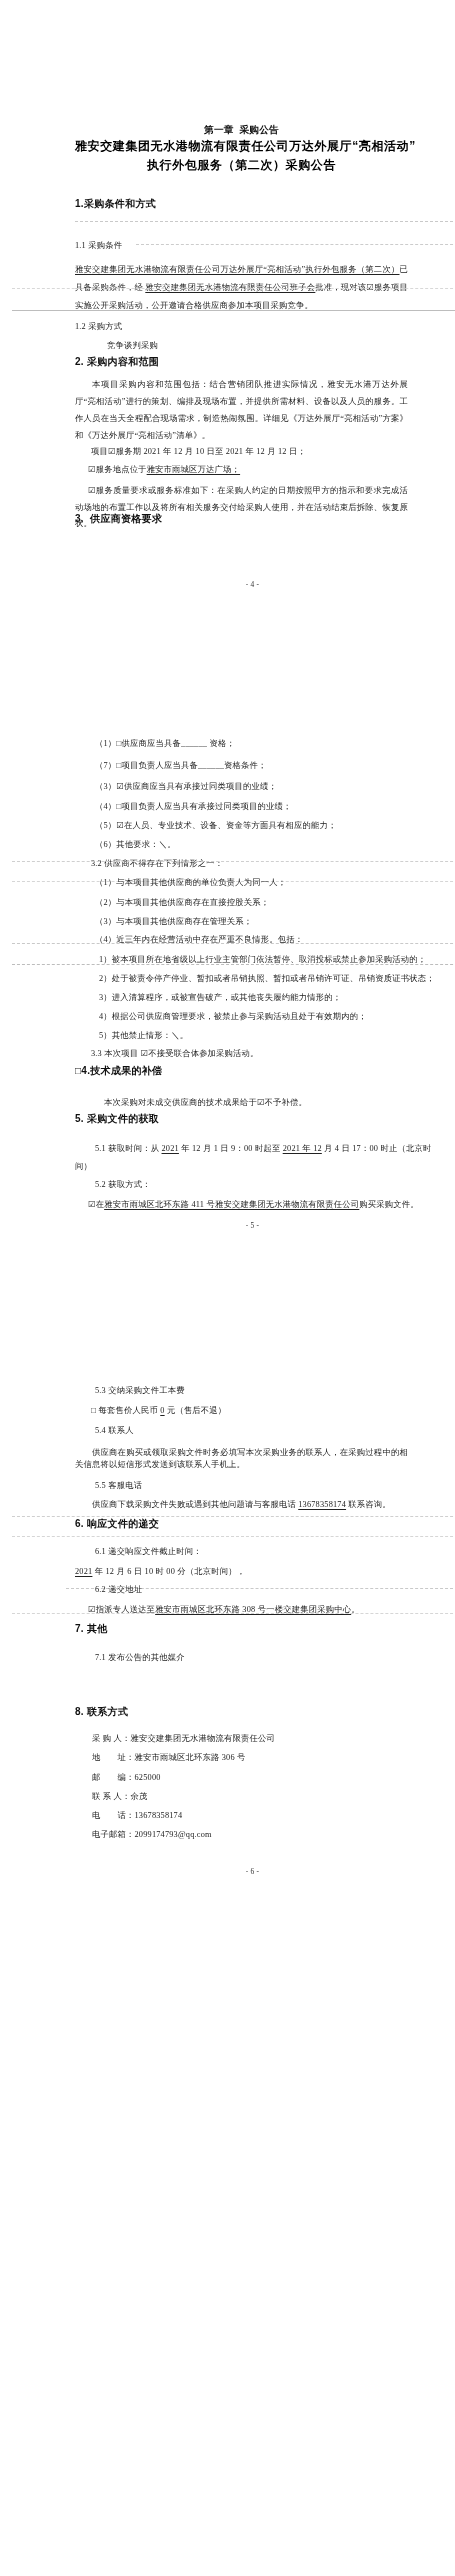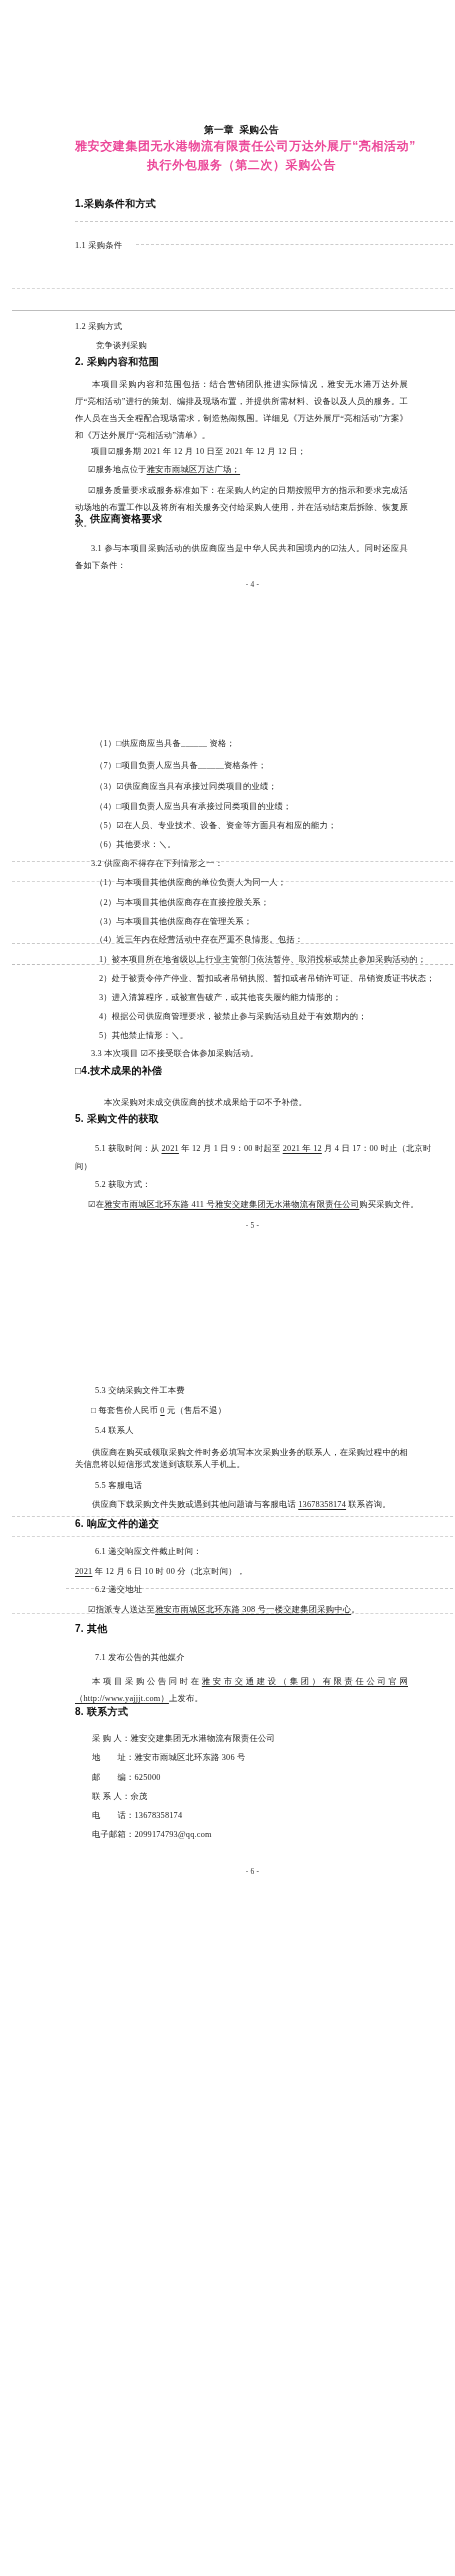--- a/index.html
+++ b/index.html
@@ -5,21 +5,21 @@
   html,body{margin:0;padding:0;background:#fff;}
   .doc{position:relative;width:456px;height:1917px;background:#ffffff;overflow:hidden;
        font-family:"Liberation Serif","DejaVu Serif",serif;color:#222;margin-left:12px;}
   .ln{position:absolute;font-size:8.3px;white-space:pre;letter-spacing:0.2px;line-height:10.8px;}
   .wrap{white-space:pre-wrap;width:333px;text-align:justify;}
   .ctr{width:333px;text-align:center;}
   .hd{font-family:"Liberation Sans","DejaVu Sans",sans-serif;font-weight:bold;
       font-size:10px;color:#101010;letter-spacing:0.3px;text-align:center;}
   .chap{font-family:"Liberation Sans","DejaVu Sans",sans-serif;font-weight:bold;font-size:9.7px;color:#101010;}
   .title{font-family:"Liberation Sans","DejaVu Sans",sans-serif;font-weight:bold;
-         font-size:12px;color:#ec4899;letter-spacing:0.6px;}
+         font-size:12px;color:#000000;letter-spacing:0.6px;}
   .u{text-decoration:underline;text-underline-offset:1.7px;}
   .ft{font-size:7.4px;color:#333;}
   .art{position:absolute;height:0;border-top:0.6px dashed #c6c6c6;}
   .sign{font-size:8.5px;}
   .seal{position:absolute;mix-blend-mode:multiply;opacity:.88;transform:rotate(-8deg);}
 </style>
 </head>
 <body>
 
 <div class="doc">
@@ -27,34 +27,34 @@
   <div class="ln ctr chap" style="top:125px;left:63px">第一章  采购公告</div>
   <div class="ln ctr title" style="top:141px;left:63px">雅安交建集团无水港物流有限责任公司万达外展厅“亮相活动”</div>
   <div class="ln ctr title" style="top:160px;left:63px">执行外包服务（第二次）采购公告</div>
 
   <div class="ln hd" style="top:199px;left:63px">1.采购条件和方式</div>
   <div class="art" style="top:221px;left:63px;width:393px;border-color:#c9c9c9"></div>
 
   <div class="ln" style="top:241px;left:63px">1.1 采购条件</div>
   <div class="art" style="top:244px;left:124px;width:332px;border-color:#cccccc"></div>
 
+  <div class="ln wrap" style="top:261px;left:63px;line-height:18px"><span class="u">雅安交建集团无水港物流有限责任公司万达外展厅“亮相活动”执行外包服务（第二次）</span><span>已具备采购条件，经 </span><span class="u">雅安交建集团无水港物流有限责任公司班子会</span><span>批准，现对该☑服务项目实施公开采购活动，公开邀请合格供应商参加本项目采购竞争。</span></div>
   <div class="art" style="top:288px;left:0;width:456px;border-color:#d8d8d8"></div>
   <div class="art" style="top:310px;left:0;width:456px;border-top-style:solid;border-color:#bdbdbd"></div>
 
   <div class="ln" style="top:322px;left:63px">1.2 采购方式</div>
-  <div class="ln" style="top:341px;left:84px">竞争谈判采购</div>
+  <div class="ln" style="top:341px;left:95px">竞争谈判采购</div>
 
   <div class="ln hd" style="top:357px;left:63px">2. 采购内容和范围</div>
   <div class="ln wrap" style="top:376px;left:63px;line-height:17px;text-indent:17px">本项目采购内容和范围包括：结合营销团队推进实际情况，雅安无水港万达外展厅“亮相活动”进行的策划、编排及现场布置，并提供所需材料、设备以及人员的服务。工作人员在当天全程配合现场需求，制造热闹氛围。详细见《万达外展厅“亮相活动”方案》和《万达外展厅“亮相活动”清单》。</div>
   <div class="ln" style="top:447px;left:79px">项目☑服务期 2021 年 12 月 10 日至 2021 年 12 月 12 日；</div>
   <div class="ln" style="top:465px;left:76px"><span>☑服务地点位于</span><span class="u">雅安市雨城区万达广场；</span></div>
   <div class="ln wrap" style="top:483px;left:63px;line-height:16.5px;text-indent:13px">☑服务质量要求或服务标准如下：在采购人约定的日期按照甲方的指示和要求完成活动场地的布置工作以及将所有相关服务交付给采购人使用，并在活动结束后拆除、恢复原状。</div>
 
   <div class="ln hd" style="top:514px;left:63px">3.  供应商资格要求</div>
-  <div class="ln wrap" style="top:540px;left:63px;line-height:17px;text-indent:16px">3.1 参与本项目采购活动的供应商应当是中华人民共和国境内的☑法人。同时还应具备如下条件：</div>
   <div class="ln ctr ft" style="top:580px;left:74px">- 4 -</div>
 
   <div class="ln" style="top:739px;left:83px">（1）□供应商应当具备______ 资格；</div>
   <div class="ln" style="top:761px;left:83px">（7）□项目负责人应当具备______资格条件；</div>
   <div class="ln" style="top:782px;left:83px">（3）☑供应商应当具有承接过同类项目的业绩；</div>
   <div class="ln" style="top:802px;left:83px">（4）□项目负责人应当具有承接过同类项目的业绩；</div>
   <div class="ln" style="top:821px;left:83px">（5）☑在人员、专业技术、设备、资金等方面具有相应的能力；</div>
   <div class="ln" style="top:840px;left:83px">（6）其他要求：＼。</div>
 
   <div class="ln" style="top:859px;left:79px">3.2 供应商不得存在下列情形之一：</div>
@@ -101,21 +101,20 @@
   <div class="ln" style="top:1547px;left:83px">6.1 递交响应文件截止时间：</div>
   <div class="ln" style="top:1567px;left:63px"><span class="u">2021</span><span> 年 12 月 6 日 10 时 00 分（北京时间），</span></div>
 
   <div class="art" style="top:1588px;left:54px;width:402px;border-color:#c9c9c9"></div>
   <div class="ln" style="top:1585px;left:83px">6.2 递交地址</div>
   <div class="art" style="top:1613px;left:0;width:456px;border-color:#d6d6d6"></div>
   <div class="ln" style="top:1605px;left:76px"><span>☑指派专人送达至</span><span class="u">雅安市雨城区北环东路 308 号一楼交建集团采购中心</span><span>。</span></div>
 
   <div class="ln hd" style="top:1624px;left:63px">7. 其他</div>
   <div class="ln" style="top:1653px;left:83px">7.1 发布公告的其他媒介</div>
-  <div class="ln wrap" style="top:1673px;left:63px;line-height:17px;text-indent:17px"><span>本项目采购公告同时在</span><span class="u">雅安市交通建设（集团）有限责任公司官网（http://www.yajjjt.com）</span><span>上发布。</span></div>
 
   <div class="ln hd" style="top:1707px;left:63px">8. 联系方式</div>
   <div class="ln" style="top:1734px;left:80px">采 购 人：雅安交建集团无水港物流有限责任公司</div>
   <div class="ln" style="top:1753px;left:80px">地　　址：雅安市雨城区北环东路 306 号</div>
   <div class="ln" style="top:1773px;left:80px">邮　　编：625000</div>
   <div class="ln" style="top:1792px;left:80px">联 系 人：余茂</div>
   <div class="ln" style="top:1811px;left:80px">电　　话：13678358174</div>
   <div class="ln" style="top:1830px;left:80px">电子邮箱：2099174793@qq.com</div>
   <div class="ln ctr ft" style="top:1867px;left:74px">- 6 -</div>
 

